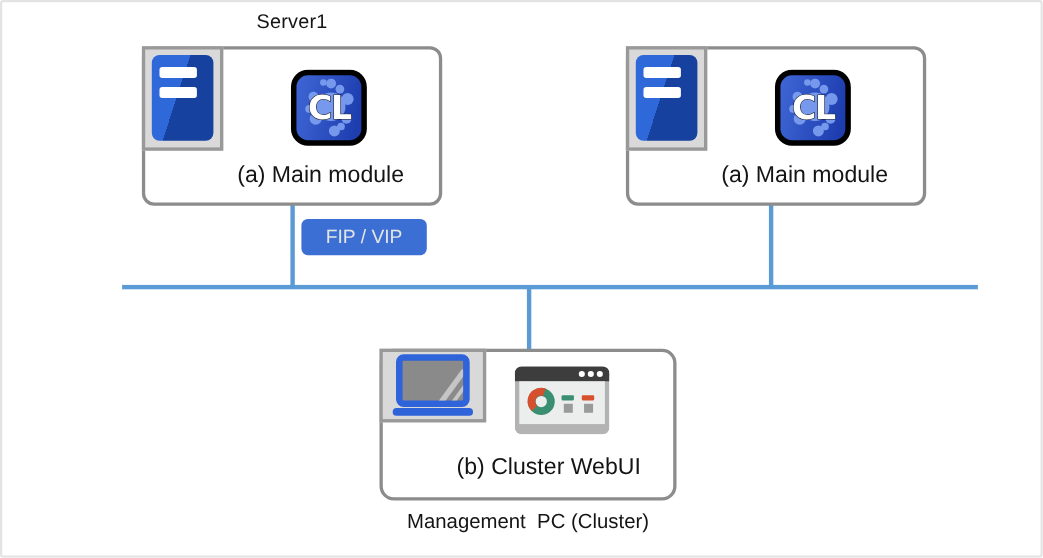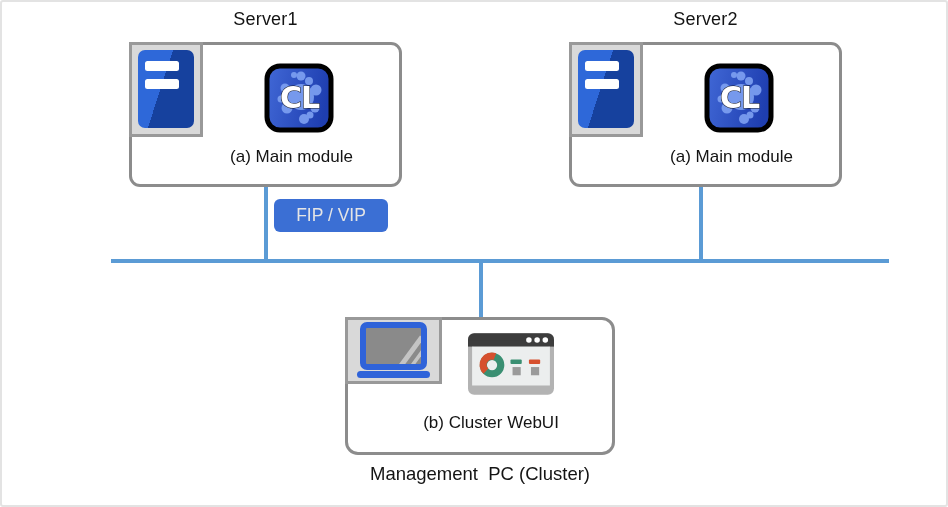--- a/index.html
+++ b/index.html
@@ -15,21 +15,21 @@
   }
   .node-box{
     position:absolute;background:#fff;border:3px solid #8c8c8c;
     border-radius:11px;box-sizing:border-box;
   }
   .icon-frame{
     position:absolute;background:#d9d9d9;border:3px solid #999;
     box-sizing:border-box;display:flex;align-items:center;justify-content:center;
   }
   .module-label{
-    position:absolute;font-size:17px;text-align:center;box-sizing:border-box;
+    position:absolute;font-size:21px;text-align:center;box-sizing:border-box;
     white-space:pre;
   }
   .badge{
     position:absolute;background:#3b6fd4;color:#e5e5e5;border-radius:6px;
     font-size:17.5px;text-align:center;box-sizing:border-box;
   }
   .net-line{position:absolute;background:#5b9bd5;}
   .abs{position:absolute;}
   .caption{
     position:absolute;font-size:18.5px;text-align:center;white-space:pre;
@@ -86,21 +86,20 @@
         <circle cx="21" cy="25" r="4.5"></circle>
       <circle cx="30" cy="12" r="3"></circle>
     </g>
     <text x="35.5" y="45" text-anchor="middle" font-size="30" font-weight="bold" font-family="DejaVu Sans, sans-serif" fill="#ffffff" stroke="#14141b" stroke-width="1" paint-order="stroke" letter-spacing="-1">CL</text>
   </svg>
 
   <div class="module-label" style="left:127px;top:145px;width:273px;padding-left:52px;">(a) Main module</div>
 
   <div class="badge" style="left:272px;top:197px;width:114px;height:33px;line-height:33px;">FIP / VIP</div>
 
-  <div class="node-title" style="left:567px;top:7px;width:273px;">Server2</div>
 
   <div class="node-box" style="left:567px;top:40px;width:273px;height:145px;"></div>
 
   <div class="icon-frame" style="left:567px;top:40px;width:74px;height:95px;">
     <svg width="68" height="89" viewBox="0 0 68 89">
       <rect x="6" y="5" width="56" height="78" rx="7" fill="url(#tg1)"></rect>
       <rect x="13" y="16" width="34" height="10" rx="2.5" fill="#fff"></rect>
       <rect x="13" y="34" width="34" height="10" rx="2.5" fill="#fff"></rect>
     </svg>
   </div>

